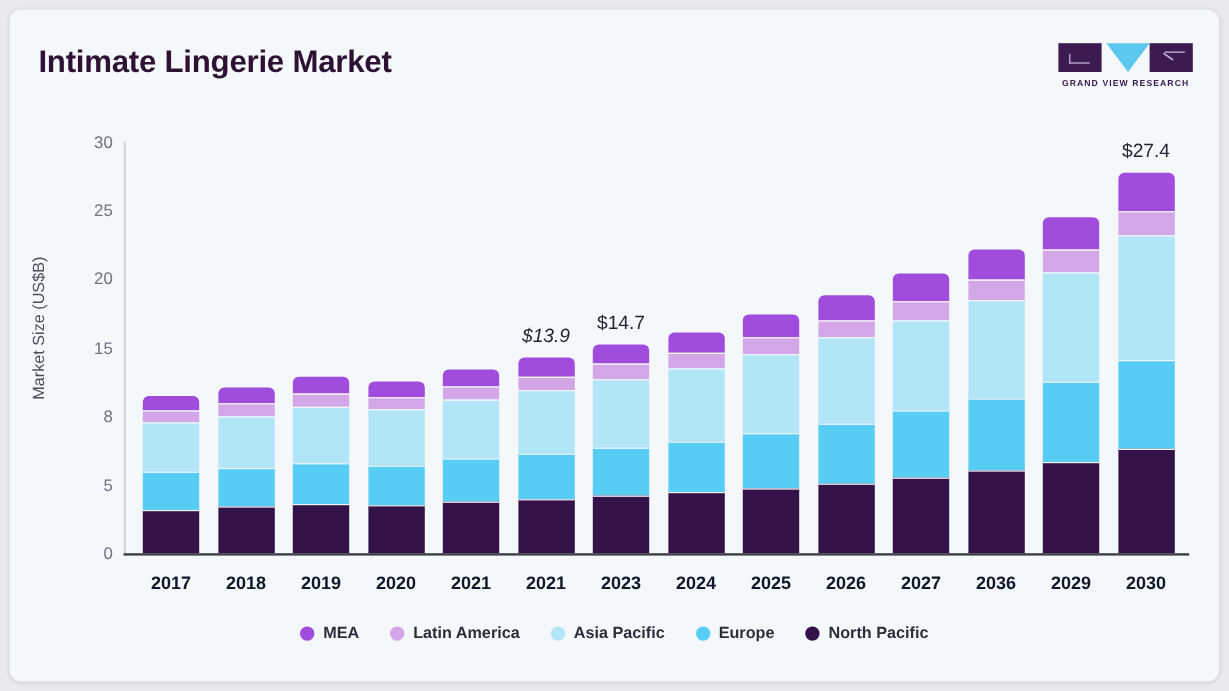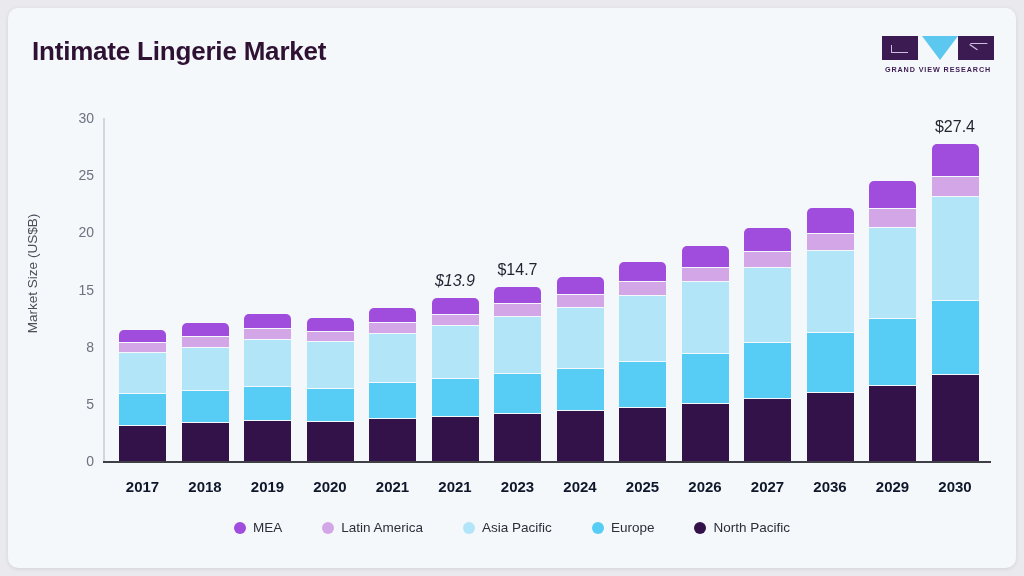--- a/index.html
+++ b/index.html
@@ -97,21 +97,21 @@
     position:absolute;top:470px;width:90px;
     text-align:center;font-size:15px;font-weight:bold;color:#0f172a;
   }
   .bar-label{
     position:absolute;width:110px;text-align:center;
     font-size:16px;color:#1f2430;
   }
   
   #legend{
     position:absolute;left:0;right:0;top:512px;
-    display:flex;justify-content:center;align-items:flex-end;gap:40px;
+    display:flex;justify-content:center;align-items:flex-end;gap:26px;font-weight:bold;
   }
   .legend-item{display:flex;align-items:center;gap:7px;}
   .legend-dot{width:12px;height:12px;border-radius:50%;display:block;}
   .legend-label{font-size:13.5px;color:#2b2f3a;white-space:nowrap;}
 </style>
 </head>
 <body>
 
 <div id="frame">
 

